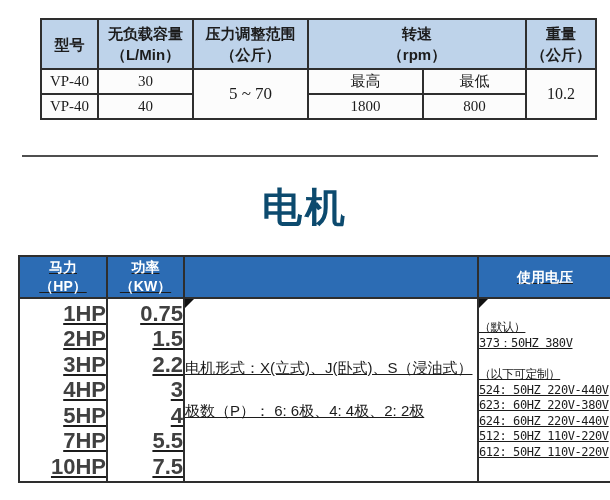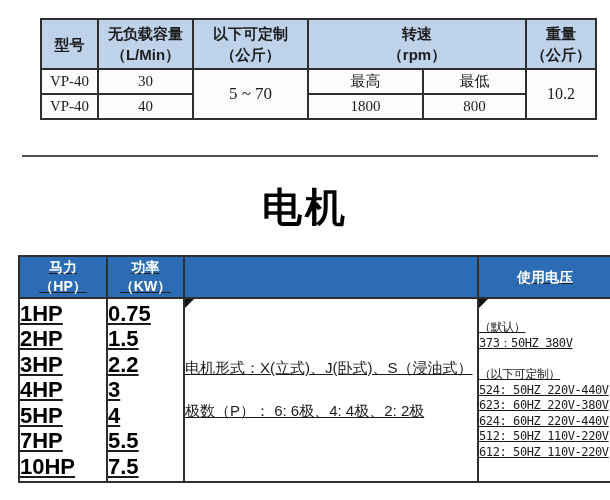--- a/index.html
+++ b/index.html
@@ -30,40 +30,40 @@
   .hdr-line { display:block; }
 
   
   .divider {
     position:absolute; left:22px; top:155px; width:576px; height:2px;
     background:#4f4f4f;
   }
   .motor-title {
     position:absolute; left:0; top:180px; width:610px; margin:0;
     text-align:center; font-size:40px; font-weight:bold; letter-spacing:3px;
-    color:#000000;
+    color:#0c4a6e;
   }
 
   
   .motor-table {
     position:absolute; left:18px; top:255px; width:593px;text-decoration:underline;
   }
   .motor-table th, .motor-table td {
     border:2px solid #2e2e2e; padding:0; overflow:hidden;
   }
   .motor-table thead th {
     background:#2c6cb4; color:#ffffff; font-size:14px; font-weight:bold;
     height:40px; line-height:19px; text-align:center;
   }
   .motor-table tbody td {
     background:#ffffff; height:182px; vertical-align:middle; position:relative;
   }
   .hp-col div, .kw-col div {
-    font-size:22px; font-weight:bold; line-height:25.5px; text-align:left;
-    color:#000000;
+    font-size:22px; font-weight:bold; line-height:25.5px; text-align:right;
+    color:#404040;
   }
   .spec-col { text-align:left; padding-left:12px; font-size:15px; }
   .spec-line { display:block; }
   .spec-line + .spec-line { margin-top:24px; }
   .voltage-col {
     font-family:"DejaVu Sans Mono", monospace; font-size:12px;
     line-height:15.5px; letter-spacing:-0.4px; text-align:left;
     padding-left:6px;
   }
   .v-center { text-align:left; }
@@ -90,21 +90,21 @@
     <thead>
       <tr>
         <th>
           <span class="hdr-line">型号</span>
         </th>
         <th>
           <span class="hdr-line">无负载容量</span>
           <span class="hdr-line">（L/Min）</span>
         </th>
         <th>
-          <span class="hdr-line">以下可定制</span>
+          <span class="hdr-line">压力调整范围</span>
           <span class="hdr-line">（公斤）</span>
         </th>
         <th colspan="2">
           <span class="hdr-line">转速</span>
           <span class="hdr-line">（rpm）</span>
         </th>
         <th>
           <span class="hdr-line">重量</span>
           <span class="hdr-line">（公斤）</span>
         </th>

